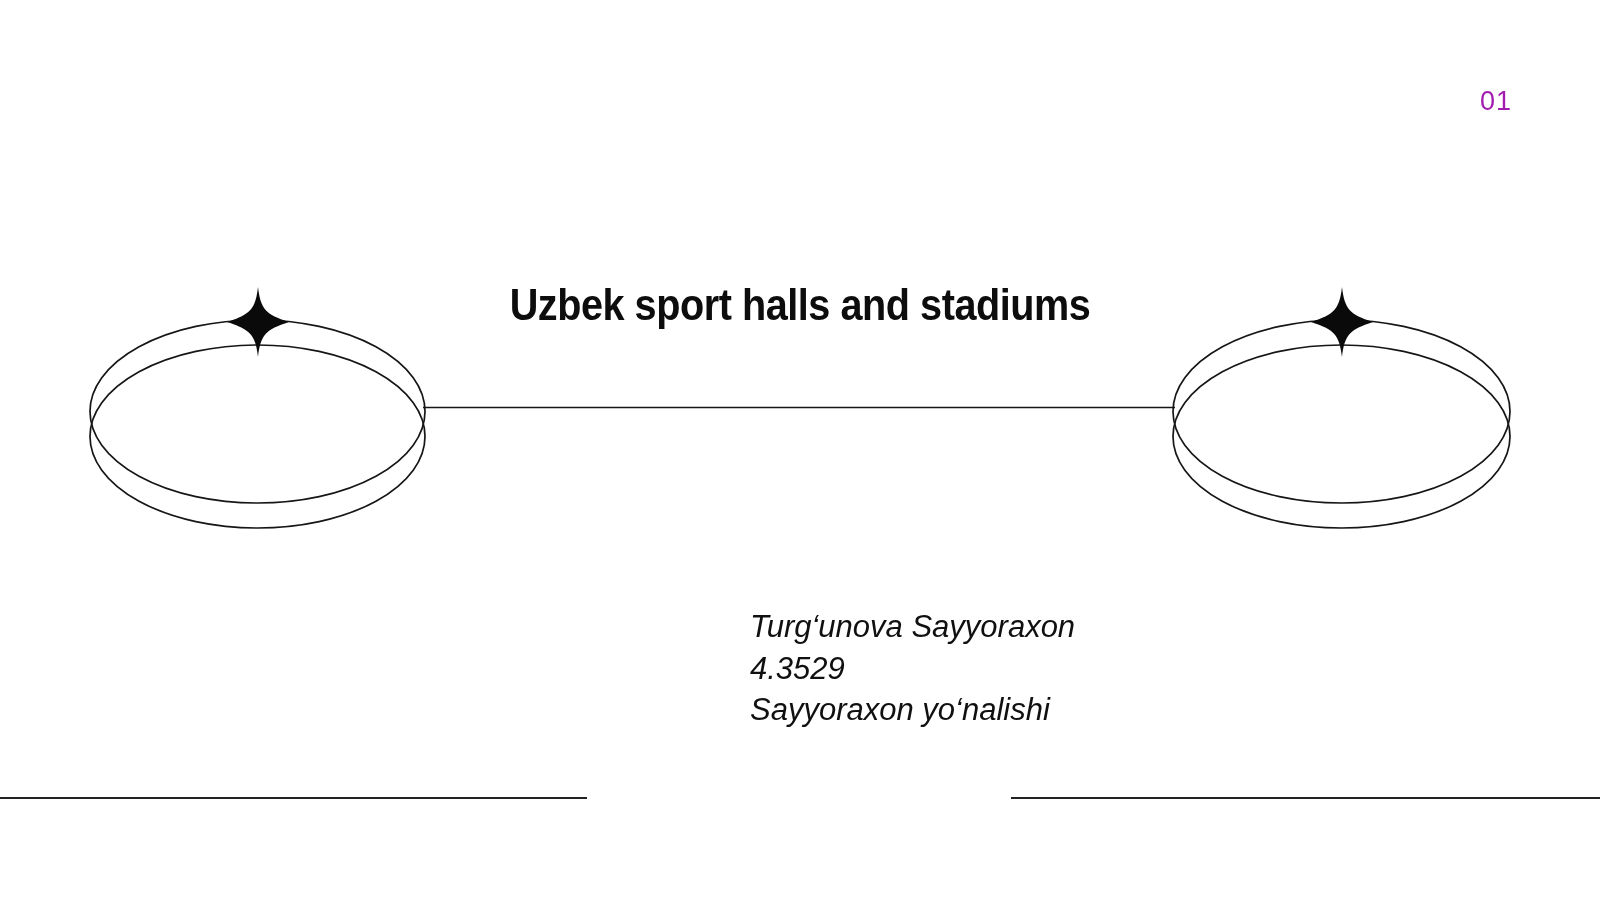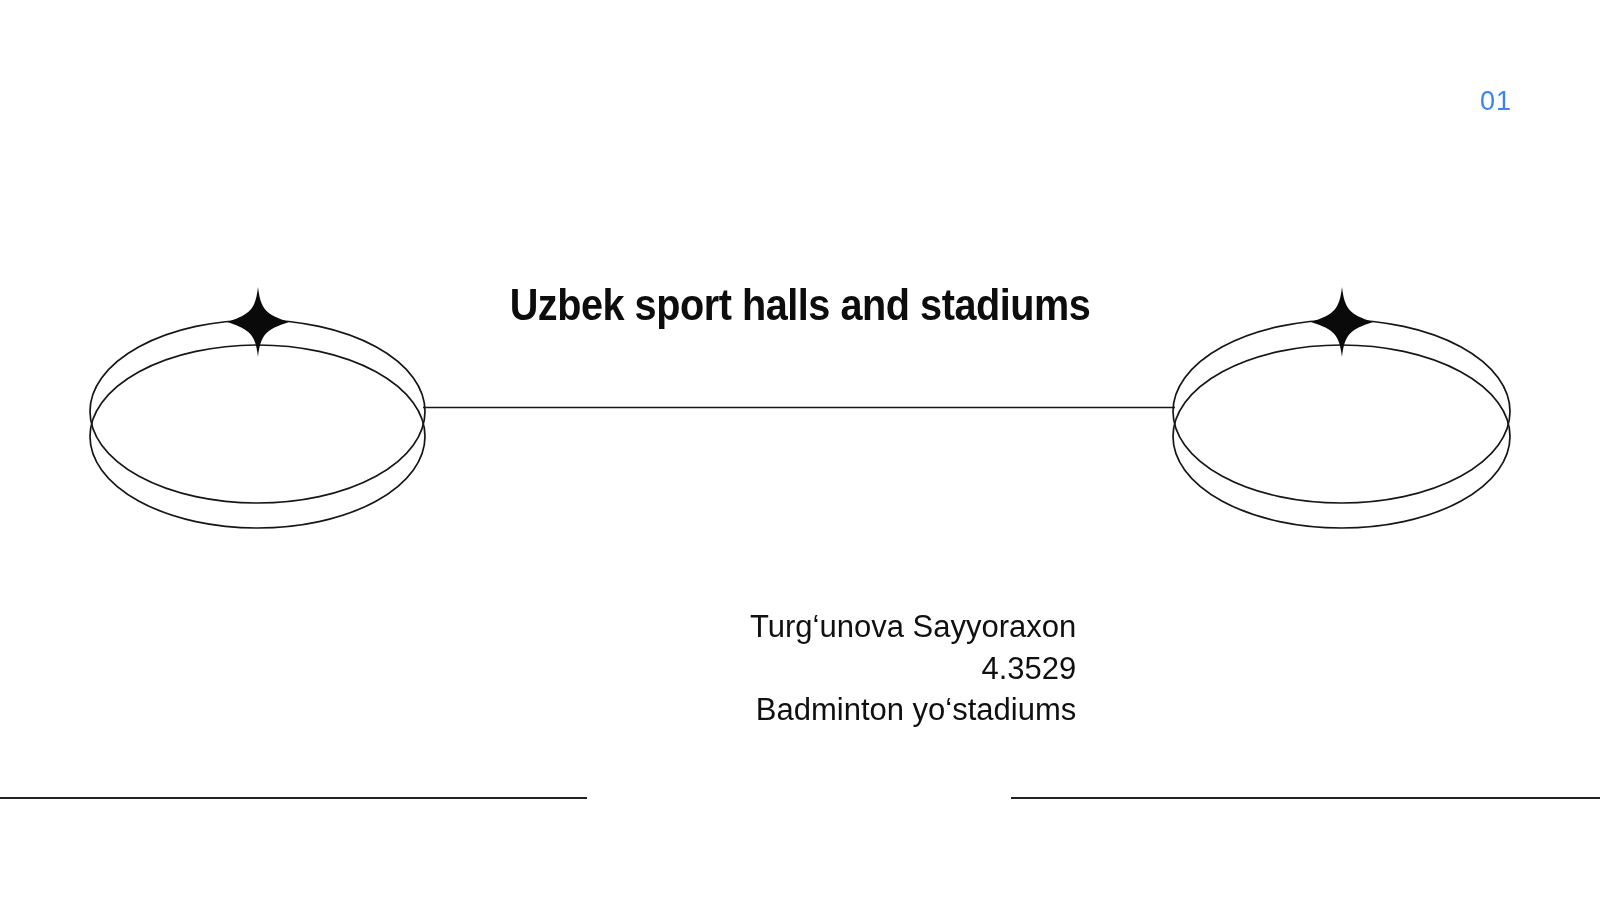--- a/index.html
+++ b/index.html
@@ -13,21 +13,21 @@
     font-family: "Liberation Sans", sans-serif;
   }
   .slide { position: absolute; inset: 0; }
 
   .page-number {
     position: absolute;
     top: 86px;
     right: 88px;
     font-size: 27px;
     letter-spacing: 1px;
-    color: #3b82f6;
+    color: #a21caf;
     font-weight: 400;
   }
 
   .slide-title {
     position: absolute;
     top: 283px;
     left: 0;
     width: 1600px;
     text-align: center;
     font-size: 44px;
@@ -46,25 +46,25 @@
     left: 0;
     width: 1600px;
     height: 900px;
     pointer-events: none;
   }
 
   .author-block {
     position: absolute;
     left: 750px;
     top: 606px;
+    font-style: italic;
     font-size: 31px;
     line-height: 41.5px;
     color: #101010;
     white-space: nowrap;
-    text-align: right;
   }
 
   .bottom-rule {
     position: absolute;
     top: 797px;
     height: 2.4px;
     background: #222222;
   }
   .bottom-rule.left  { left: 0;      width: 587px; }
   .bottom-rule.right { left: 1011px; width: 589px; }
@@ -90,19 +90,19 @@
 
     <path d="M 0,-35 C 2.6,-13 7.5,-7.5 31,0 C 7.5,7.5 2.6,13 0,35 C -2.6,13 -7.5,7.5 -31,0 C -7.5,-7.5 -2.6,-13 0,-35 Z" transform="translate(258,322)" fill="#0a0a0a"></path>
     <path d="M 0,-35 C 2.6,-13 7.5,-7.5 31,0 C 7.5,7.5 2.6,13 0,35 C -2.6,13 -7.5,7.5 -31,0 C -7.5,-7.5 -2.6,-13 0,-35 Z" transform="translate(1342,322)" fill="#0a0a0a"></path>
   </svg>
 
   <h1 class="slide-title">Uzbek sport halls and stadiums</h1>
 
   <div class="author-block">
     <div>Turg‘unova Sayyoraxon</div>
     <div>4.3529</div>
-    <div>Badminton yo‘stadiums</div>
+    <div>Sayyoraxon yo‘nalishi</div>
   </div>
 
   <div class="bottom-rule left"></div>
   <div class="bottom-rule right"></div>
 
 </div>
 
 </body></html>

